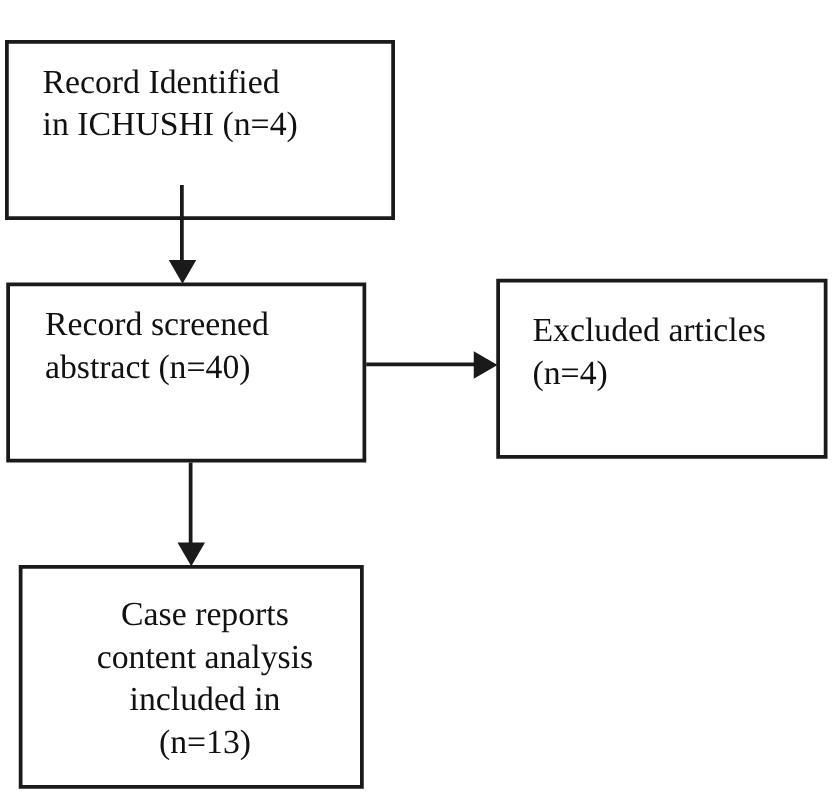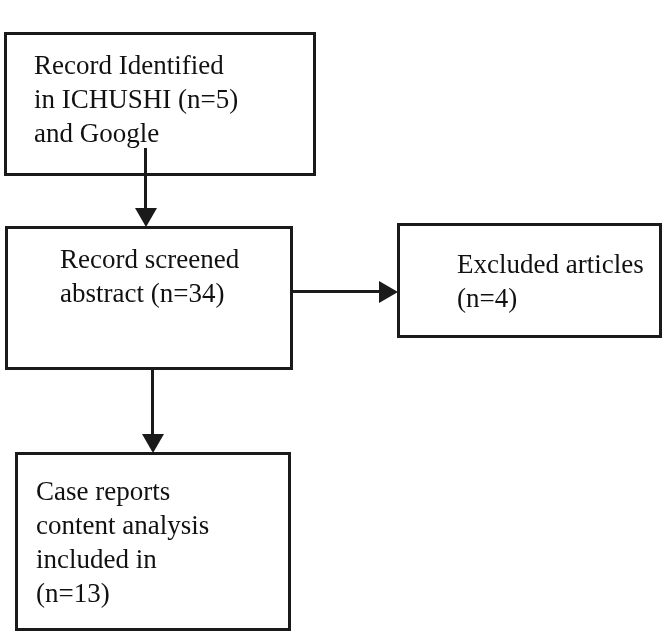--- a/index.html
+++ b/index.html
@@ -23,25 +23,25 @@
     box-sizing: border-box;
   }
   .box-text {
     font-size: 27px;
     line-height: 34px;
     white-space: nowrap;
   }
   .box-identified { left: 4px;   top: 4px;   width: 312px; height: 144px; margin-top: 28px; }
   .box-identified .box-text { padding: 13px 6px 0 27px; }
   .box-screened   { left: 5px;   top: 226px; width: 288px; height: 144px; }
-  .box-screened .box-text   { padding: 13px 20px 0 28px; margin-left: 24px; }
-  .box-excluded   { left: 397px; top: 223px; width: 265px; height: 115px; padding-left: 31px; }
+  .box-screened .box-text   { padding: 13px 20px 0 28px; }
+  .box-excluded   { left: 397px; top: 223px; width: 265px; height: 144px; }
   .box-excluded .box-text   { padding: 21px 6px 0 26px; }
   .box-included   { left: 15px;  top: 452px; width: 276px; height: 179px; }
-  .box-included .box-text   { padding: 19px 6px 0 18px; }
+  .box-included .box-text   { padding: 19px 6px 0 28px; text-align: center; }
 
   .arrow-line-v {
     position: absolute;
     width: 3px;
     background: var(--border, #1a1a1a);
   }
   .arrow-line-h {
     position: absolute;
     height: 3px;
     background: var(--border, #1a1a1a);
@@ -71,29 +71,28 @@
   .a3-head { left: 379px; top: 281px; }
 </style>
 </head>
 <body style="--border: #1a1a1a; --text: #111111; --background: #ffffff;">
 
 <div class="canvas">
 
   <div class="box box-identified">
     <div class="box-text">
         <div>Record Identified</div>
-        <div>in ICHUSHI (n=5)</div>
-        <div>and Google</div>
+        <div>in ICHUSHI (n=4)</div>
       </div>
   </div>
 
   <div class="box box-screened">
     <div class="box-text">
         <div>Record screened</div>
-        <div>abstract (n=34)</div>
+        <div>abstract (n=40)</div>
       </div>
   </div>
 
   <div class="box box-excluded">
     <div class="box-text">
         <div>Excluded articles</div>
         <div>(n=4)</div>
       </div>
   </div>
 

